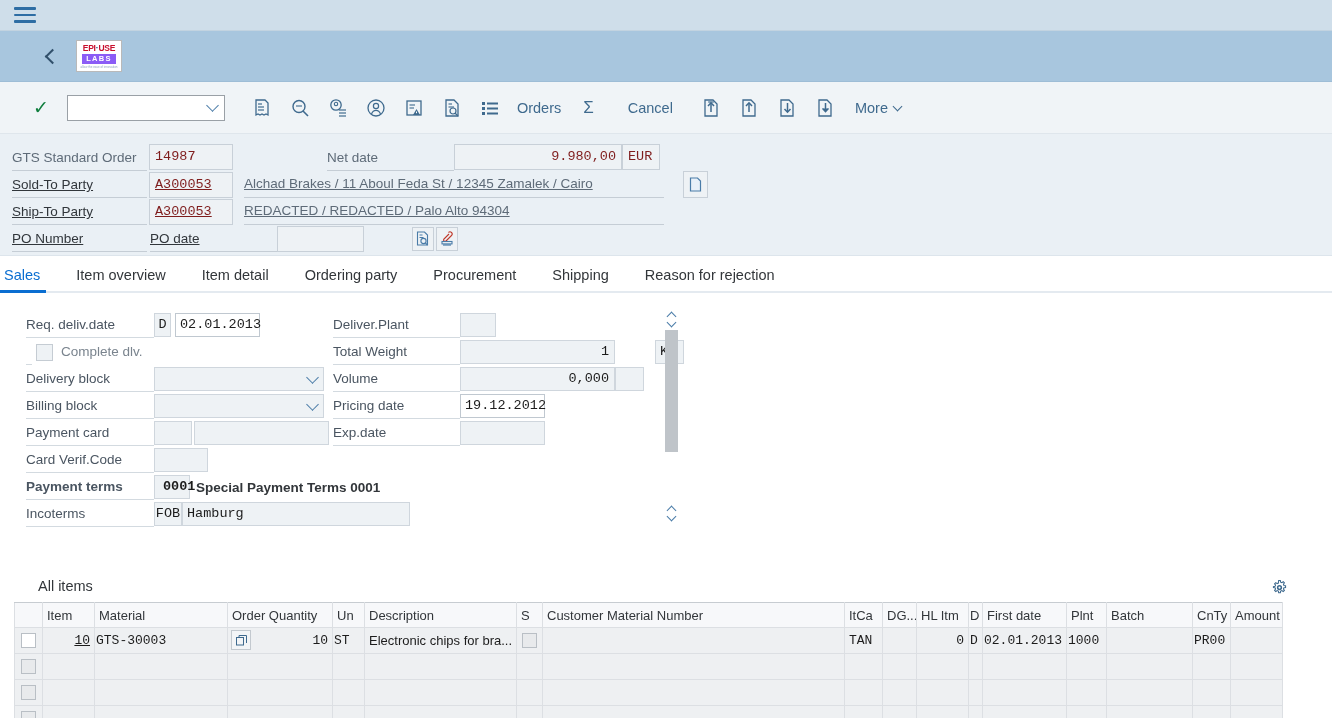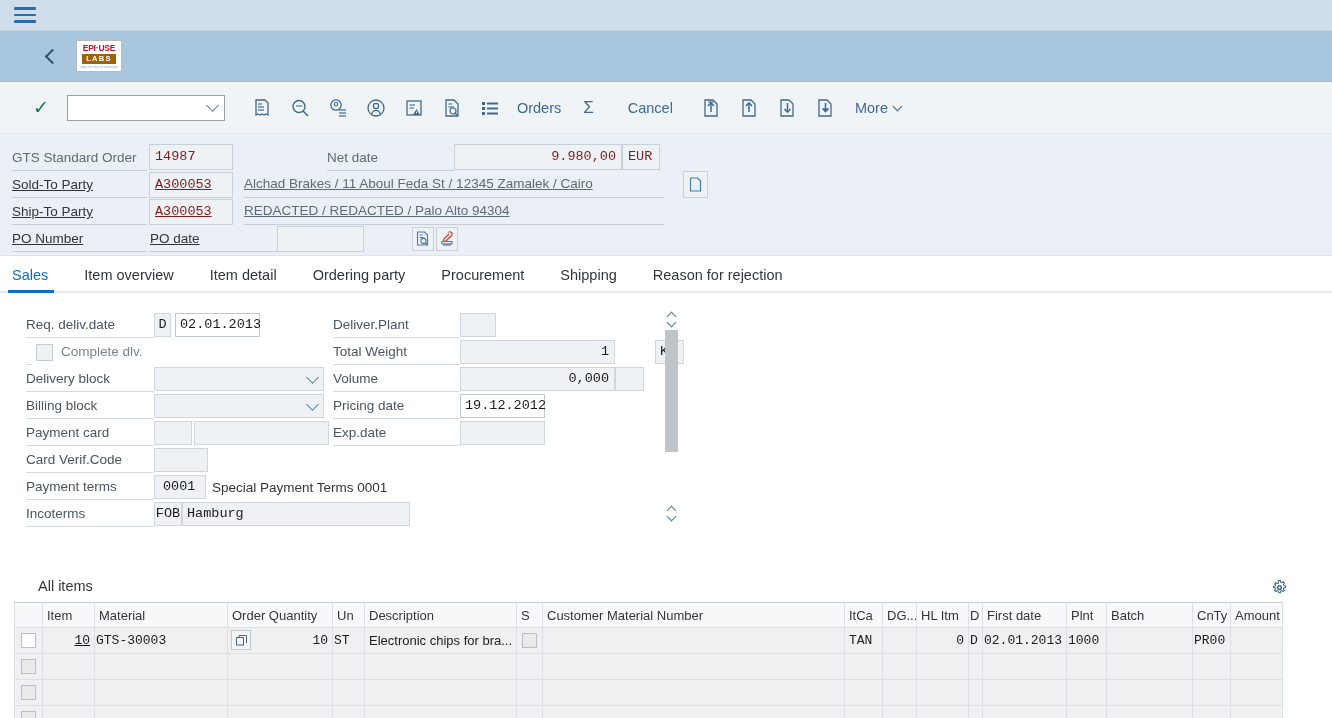--- a/index.html
+++ b/index.html
@@ -53,21 +53,21 @@
     margin-left: 4px;
     overflow: hidden;
   }
   .logo-top {
     font-size: 8.5px; font-weight: bold; letter-spacing: -0.2px;
     line-height: 9px; white-space: nowrap;
   }
   .logo-top .red { color: #c8102e; }
   .logo-top .blue { color: #1d3f73; }
   .logo-bottom {
-    background: #a16207; color: #ffffff;
+    background: #8b5cf6; color: #ffffff;
     font-size: 7.5px; font-weight: bold; letter-spacing: 1.3px;
     padding: 0.5px 4px; line-height: 9px; margin-top: 1px;
   }
   .logo-tag { font-size: 3px; color: #8fa4bd; line-height: 4px; margin-top: 1px; white-space: nowrap; }
   .title-text {
     position: absolute; left: 0; right: 0;
     text-align: center;
     font-size: 15.5px; color: #31506b;
     pointer-events: none;
   }
@@ -143,21 +143,21 @@
     display: flex; align-items: center; justify-content: center;
     cursor: pointer;
   }
 
   
   .tabs {
     height: 37px;
     display: flex; align-items: flex-end;
     background: #ffffff;
     border-bottom: 2px solid #e4eaf0;
-    padding-left: 8px;
+    padding-left: 0;
   }
   .tab {
     font-size: 14.5px; color: #32363a;
     padding: 0 18px 8px 18px;
     cursor: pointer; white-space: nowrap;
     position: relative;
   }
   .tab:first-child { padding-left: 4px; }
   .tab.active { color: #0a6ed1; }
   .tab.active::after {
@@ -479,23 +479,23 @@
         <div class="sf-lbl" style="width:128px;">Payment card</div>
         <div class="sf-fld" style="width:38px;"></div>
         <div class="sf-fld" style="width:135px;margin-left:2px;"></div>
       </div>
 
       <div class="sf-row" style="left:26px;top:140px;">
         <div class="sf-lbl" style="width:128px;">Card Verif.Code</div>
         <div class="sf-fld" style="width:54px;"></div>
       </div>
 
-      <div class="sf-row" style="left:26px;top:167px;">
+      <div class="sf-row" style="left:26px;top:167px;font-weight:bold;">
         <div class="sf-lbl" style="width:128px;">Payment terms</div>
-        <div class="sf-fld" style="width:52px;padding-left:8px;">0001</div>
+        <div class="sf-fld" style="width:36px;padding-left:8px;">0001</div>
         <div class="sf-plain">Special Payment Terms 0001</div>
       </div>
 
       <div class="sf-row" style="left:26px;top:194px;">
         <div class="sf-lbl" style="width:128px;">Incoterms</div>
         <div class="sf-fld" style="width:28px;text-align:center;padding:0;">FOB</div>
         <div class="sf-fld" style="width:228px;">Hamburg</div>
       </div>
 
       <div class="sf-row" style="left:333px;top:5px;">

